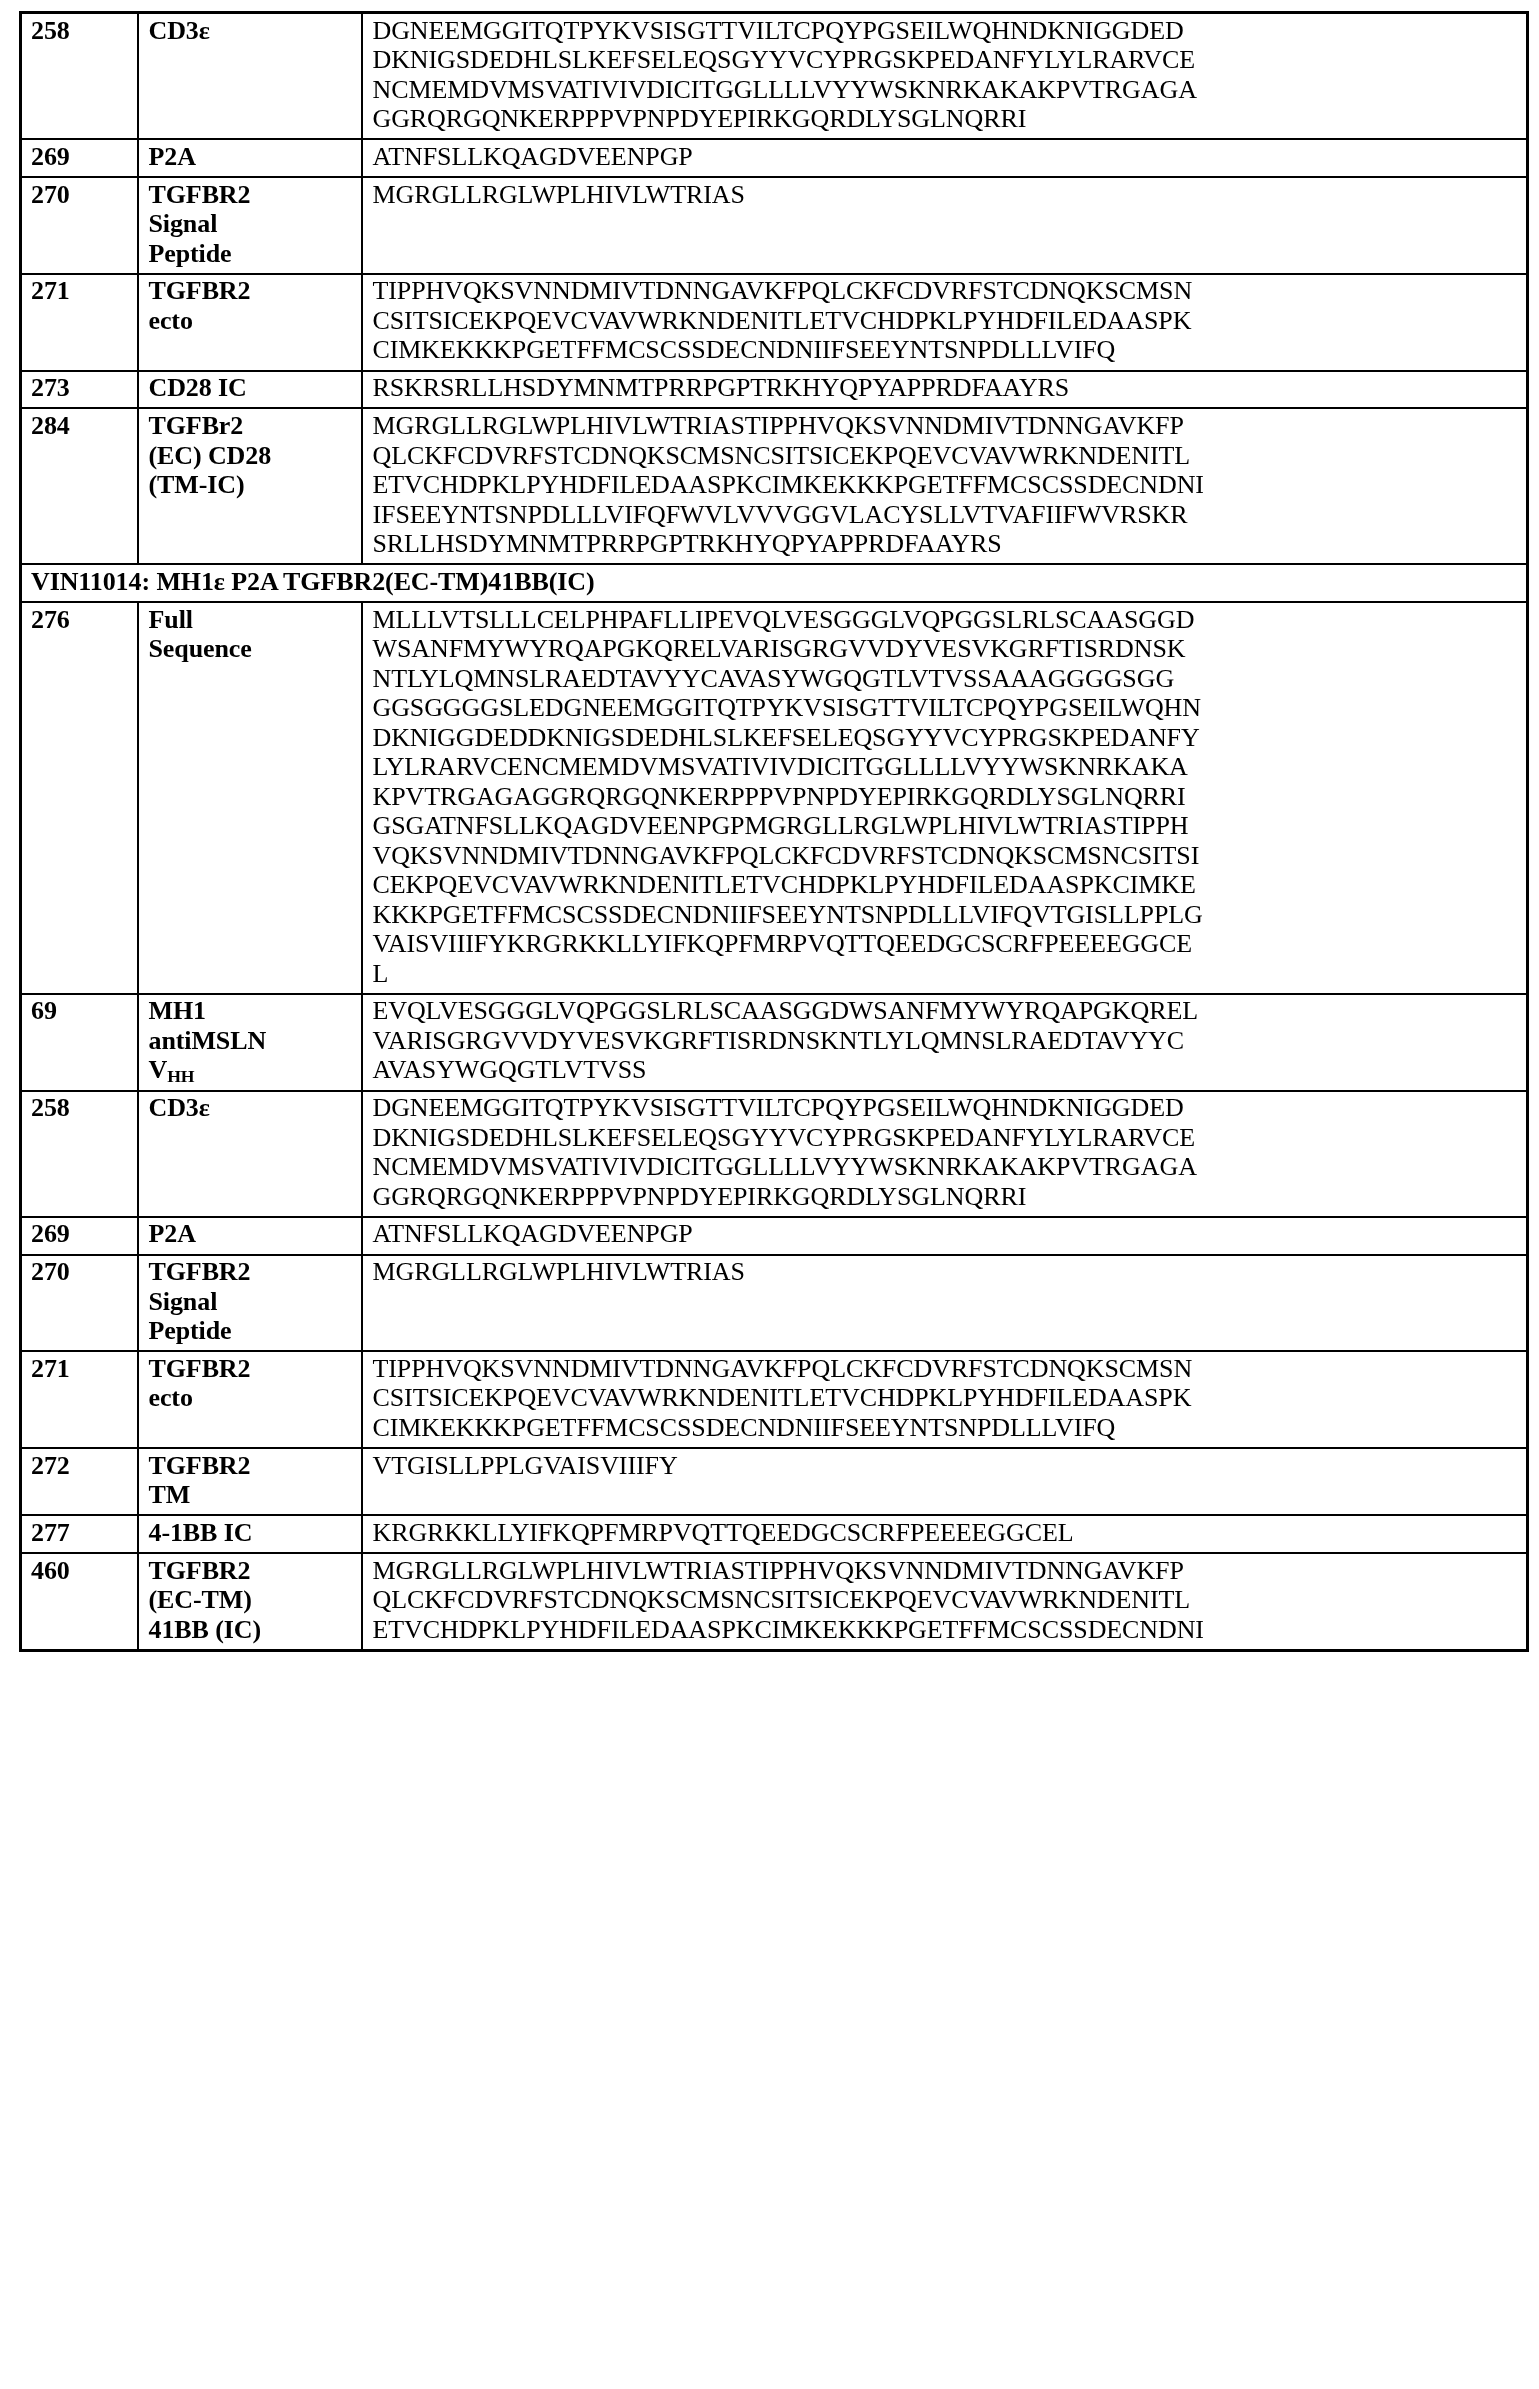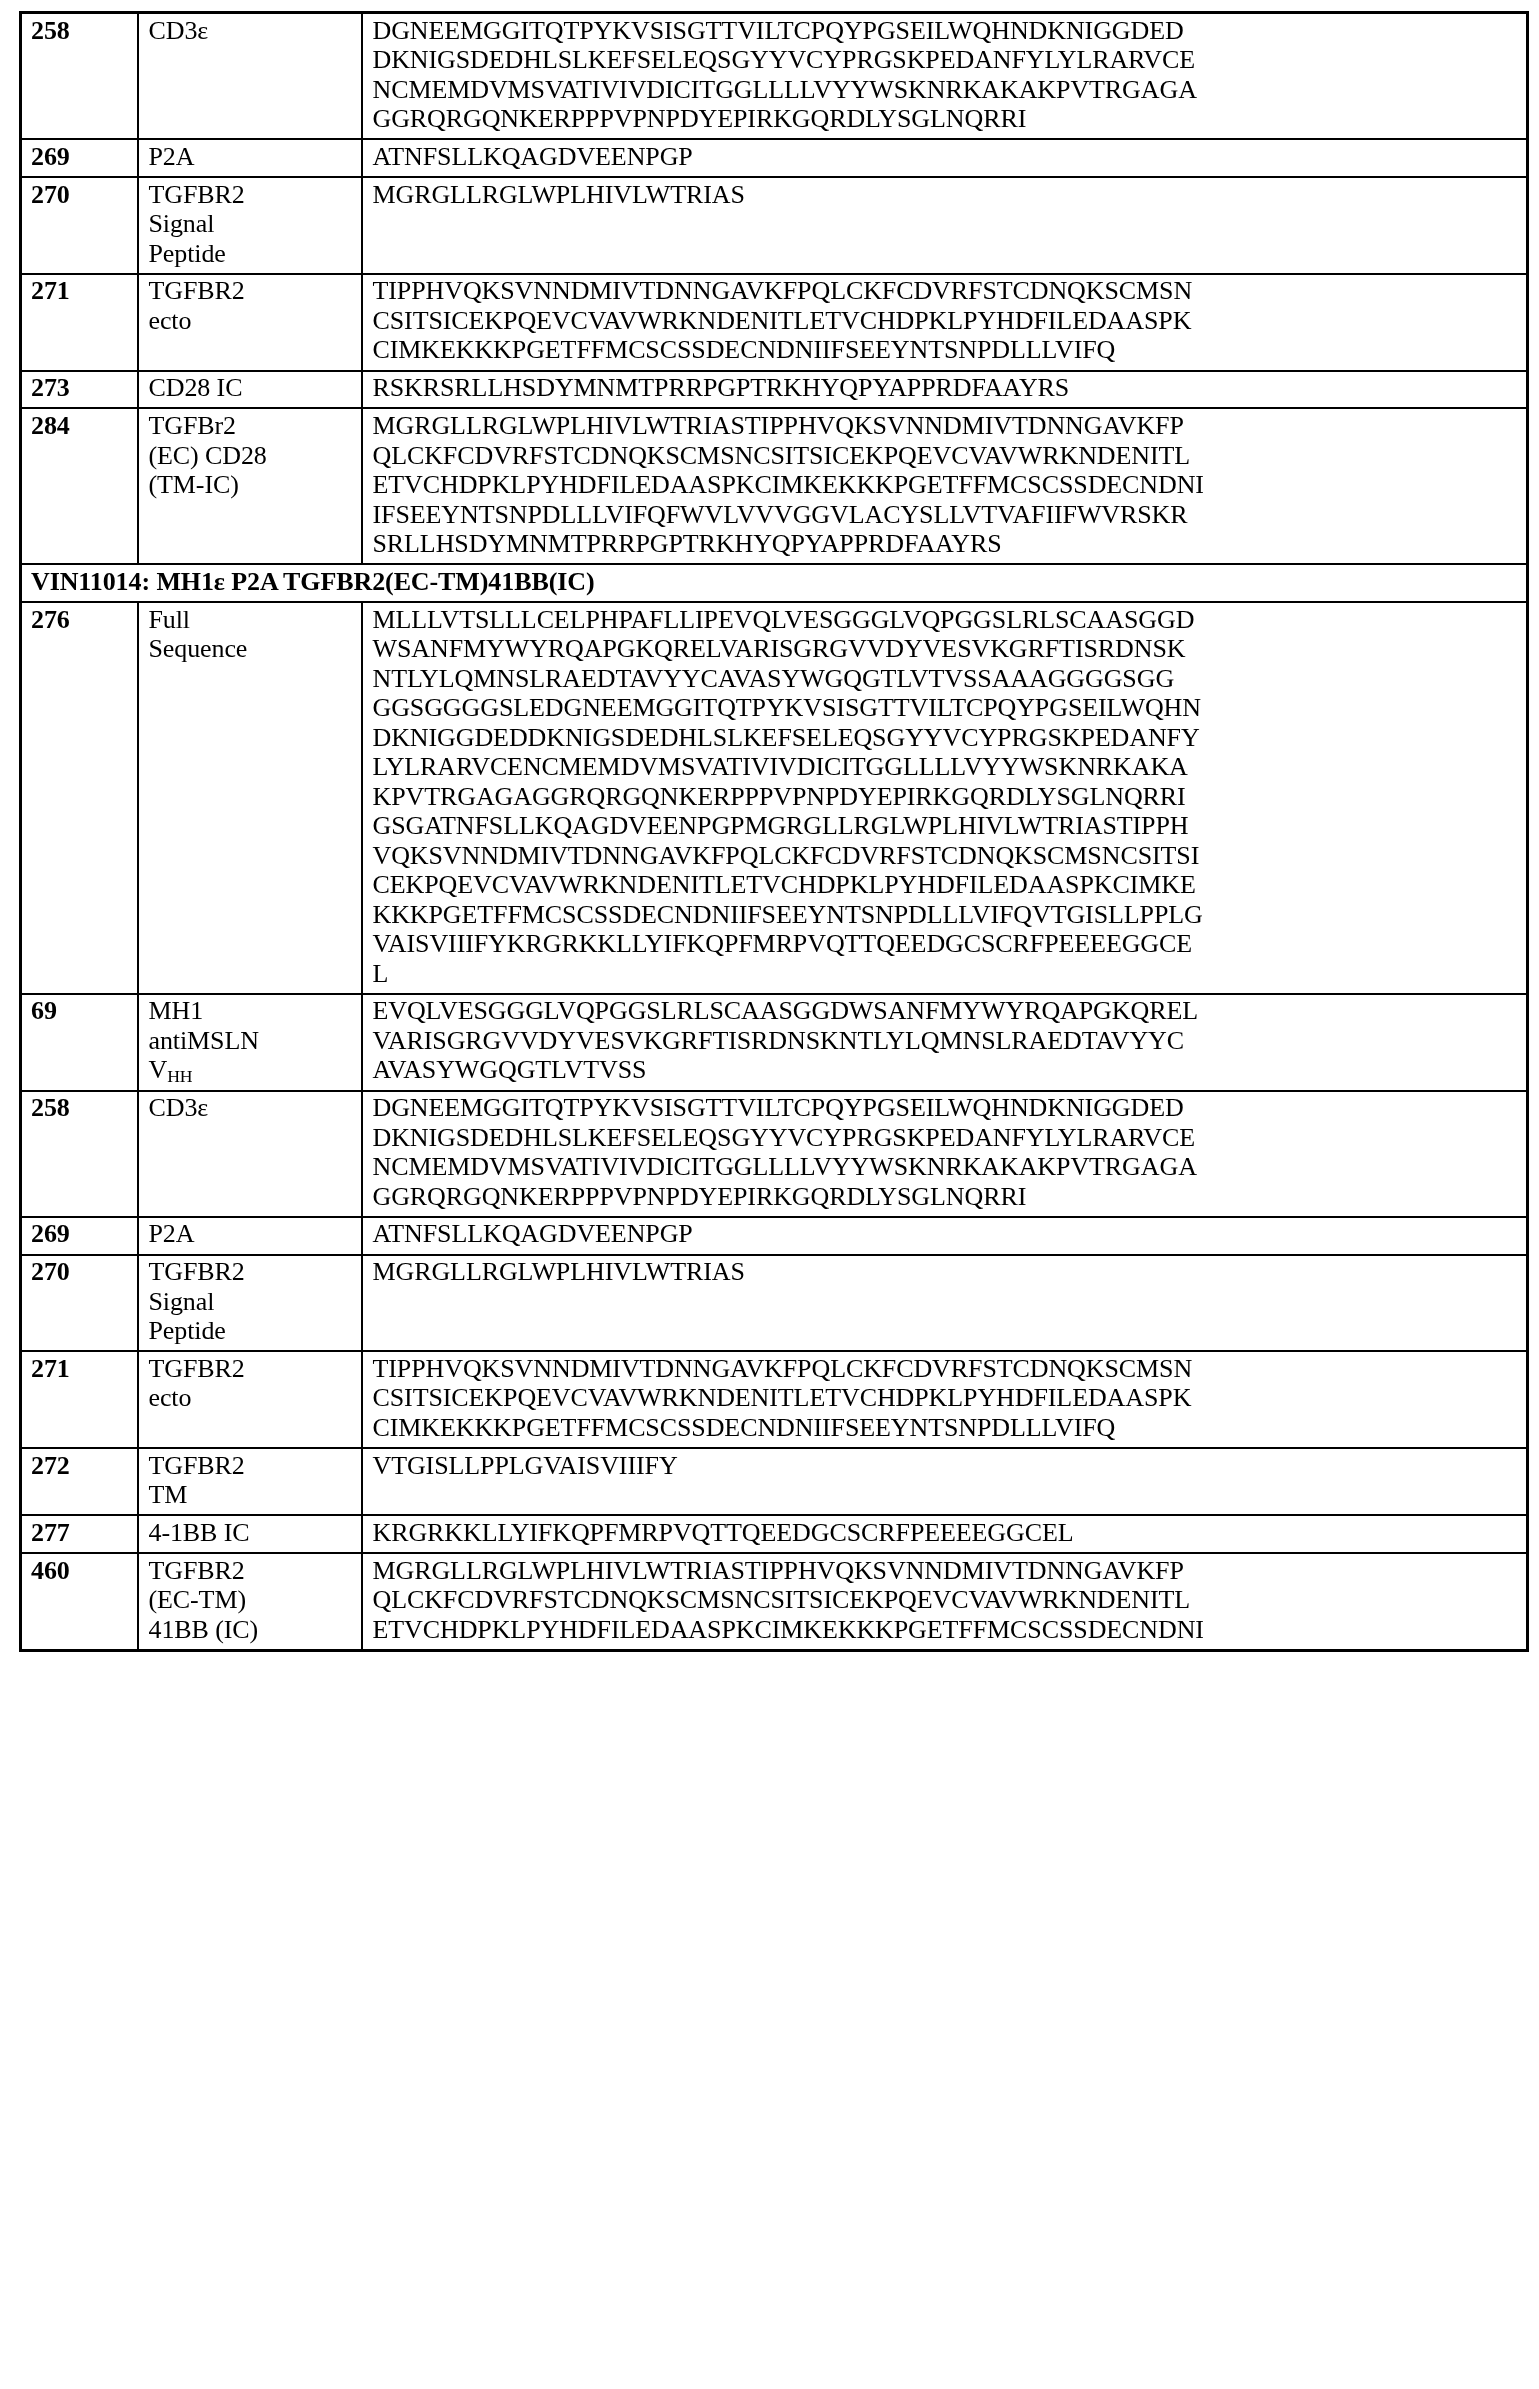--- a/index.html
+++ b/index.html
@@ -60,21 +60,21 @@
     word-break: break-all;
     overflow-wrap: anywhere;
   }
   td.header-cell {
     font-weight: bold;
     padding-left: 11px;
     letter-spacing: 0px;
     margin-top: 27px;
   }
   .seq-line { display: block; white-space: nowrap; }
-  .name-line { display: block; }
+  .name-line { display: block; font-weight: bold; }
   sub {
     font-size: 0.68em;
     vertical-align: -0.22em;
     line-height: 0;
   }
 </style>
 </head>
 <body>
 
 <div class="page">

